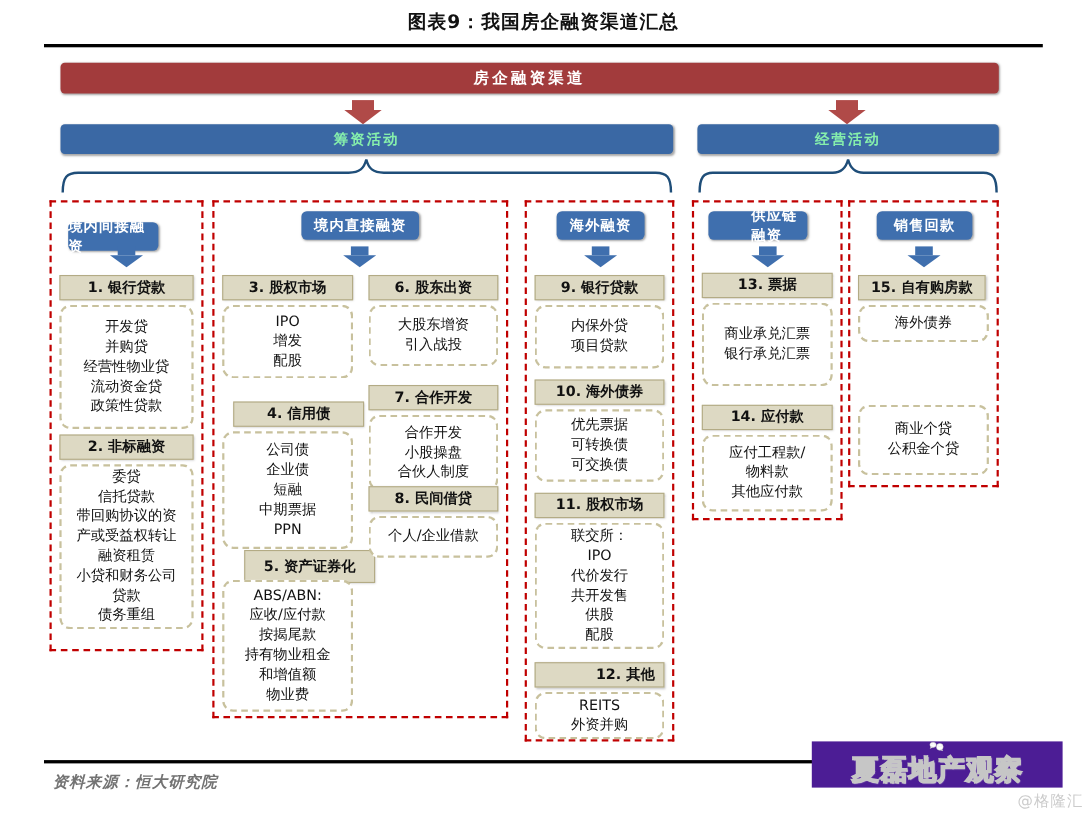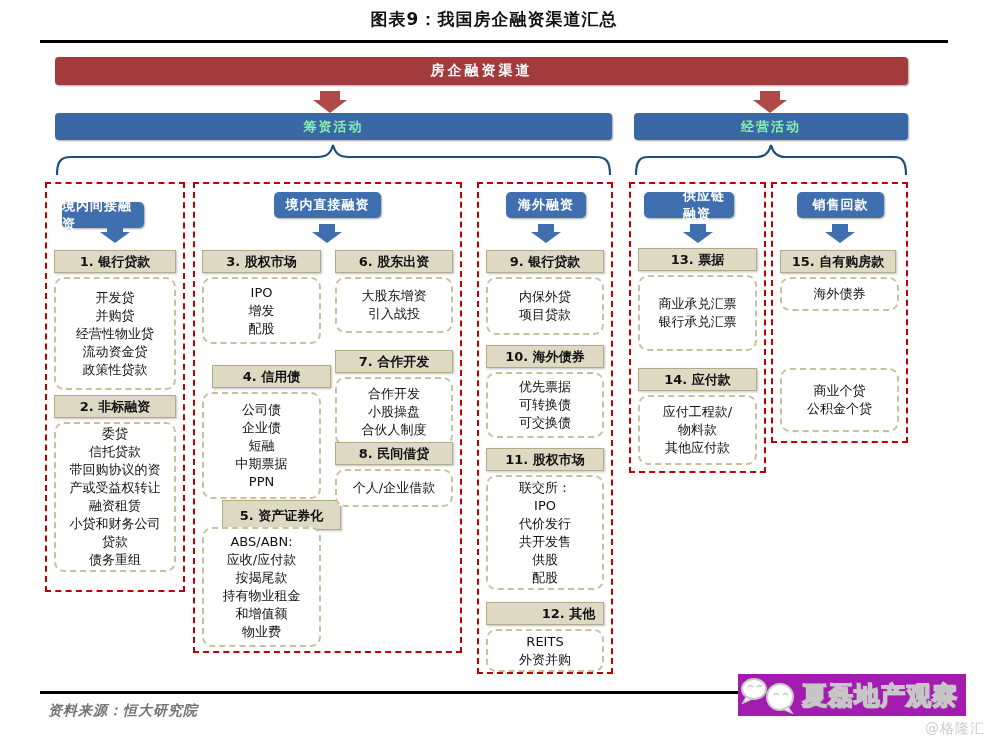--- a/index.html
+++ b/index.html
@@ -25,21 +25,21 @@
            align-items:center;justify-content:center;font-size:13px;line-height:18px;text-align:center;
            white-space:pre-line;}
   .arrow{display:flex;flex-direction:column;align-items:center;}
   .arrow .stem{background:var(--c);}
   .arrow .head{width:0;height:0;border-style:solid;border-color:transparent;border-top-color:var(--c);}
   .arrow.red .stem{width:20px;height:9px;}
   .arrow.red .head{border-width:13px 17px 0 17px;}
   .arrow.blue .stem{width:16px;height:8px;}
   .arrow.blue .head{border-width:11px 15px 0 15px;}
   .source{font-size:14px;font-style:italic;font-weight:600;letter-spacing:1px;color:#737373;}
-  .logowrap{background:#a21caf;display:flex;align-items:center;}
+  .logowrap{background:#4c1d95;display:flex;align-items:center;flex-direction:column;}
   .brand{font-size:25px;font-weight:bold;color:#fff;letter-spacing:1px;
          -webkit-text-stroke:1.3px #c6c6c6;text-shadow:1px 1px 1px #dcdcdc;}
   .wm{font-size:14px;color:#cbcbcb;letter-spacing:1px;}
   svg{display:block;}
 </style>
 </head>
 <body>
 
 <div id="page">
 

